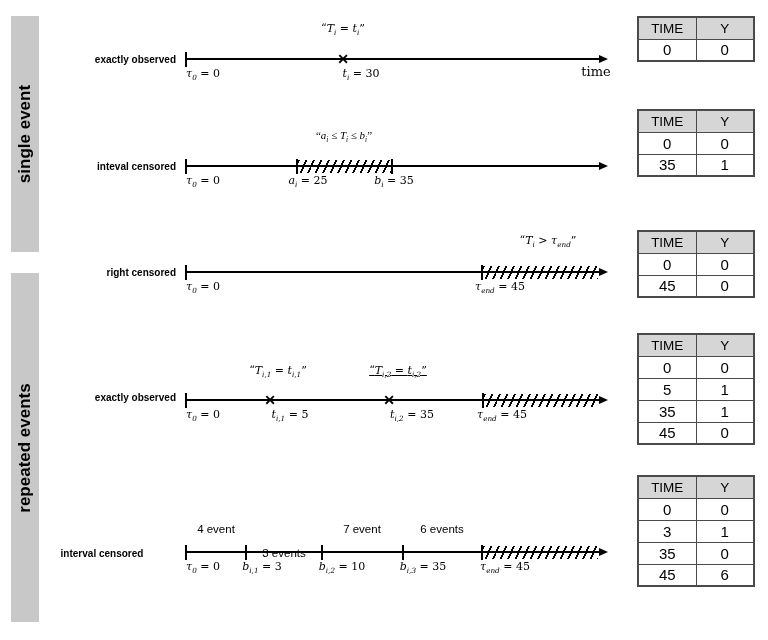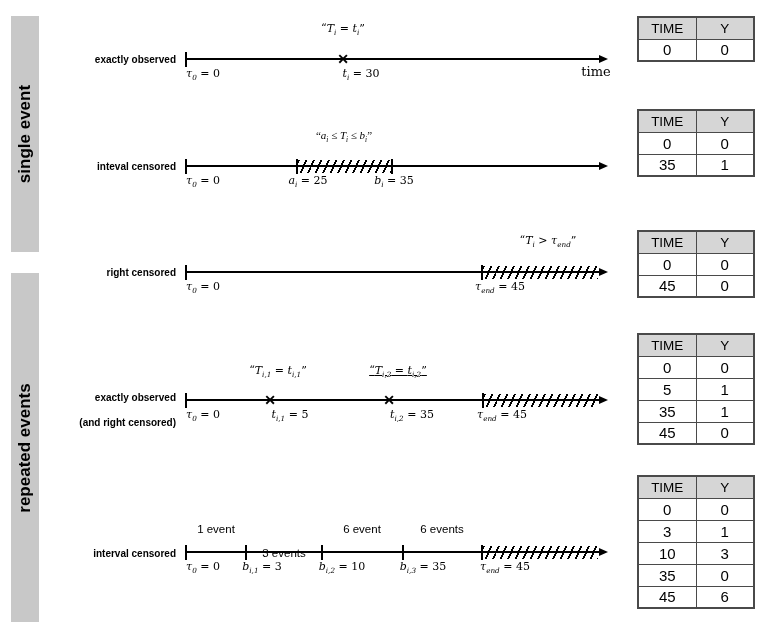--- a/index.html
+++ b/index.html
@@ -111,50 +111,49 @@
     <div class="tick" style="left:481px;top:265px;"></div>
     <div class="hatch" style="left:483px;top:266px;width:115px;"></div>
     <div class="math" style="left:548px;top:235px;"><span class="up">“</span><span>T</span><sub>i</sub><span class="up"> &gt; </span><span>τ</span><sub>end</sub><span class="up">”</span></div>
     <div class="math" style="left:203px;top:281px;"><span>τ</span><sub>0</sub><span class="up"> = 0</span></div>
     <div class="math" style="left:500px;top:281px;"><span>τ</span><sub>end</sub><span class="up"> = 45</span></div>
   </div>
 
   <div>
     <div class="rlabel" style="top:385px;">
       <span>exactly observed</span><br>
-      <span>(and right censored)</span>
     </div>
     <div class="tline" style="left:186px;top:399px;width:414px;"></div>
     <div class="arrowhead" style="left:599px;top:395.5px;"></div>
     <div class="tick" style="left:185px;top:393px;"></div>
     <div class="tick" style="left:482px;top:393px;"></div>
     <div class="hatch" style="left:484px;top:394px;width:114px;"></div>
     <div class="xmark" style="left:270px;top:400px;">✕</div>
     <div class="xmark" style="left:389px;top:400px;">✕</div>
     <div class="math" style="left:278px;top:365px;"><span class="up">“</span><span>T</span><sub>i,1</sub><span class="up"> = </span><span>t</span><sub>i,1</sub><span class="up">”</span></div>
     <div class="math" style="left:398px;top:365px;text-decoration:underline;"><span class="up">“</span><span>T</span><sub>i,2</sub><span class="up"> = </span><span>t</span><sub>i,2</sub><span class="up">”</span></div>
     <div class="math" style="left:203px;top:409px;"><span>τ</span><sub>0</sub><span class="up"> = 0</span></div>
     <div class="math" style="left:290px;top:409px;text-align:center;"><span>t</span><sub>i,1</sub><span class="up"> = 5</span></div>
     <div class="math" style="left:412px;top:409px;"><span>t</span><sub>i,2</sub><span class="up"> = 35</span></div>
     <div class="math" style="left:502px;top:409px;"><span>τ</span><sub>end</sub><span class="up"> = 45</span></div>
   </div>
 
   <div>
-    <div class="rlabel" style="top:541px;">interval censored</div>
+    <div class="rlabel" style="top:541px;text-align:center;">interval censored</div>
     <div class="tline" style="left:186px;top:551px;width:414px;"></div>
     <div class="arrowhead" style="left:599px;top:547.5px;"></div>
     <div class="tick" style="left:185px;top:545px;"></div>
     <div class="tick" style="left:245px;top:545px;"></div>
     <div class="tick" style="left:321px;top:545px;"></div>
     <div class="tick" style="left:402px;top:545px;"></div>
     <div class="tick" style="left:481px;top:545px;"></div>
     <div class="hatch" style="left:483px;top:546px;width:115px;"></div>
-    <div class="evlabel" style="left:216px;top:523px;">1 event</div>
+    <div class="evlabel" style="left:216px;top:523px;">4 event</div>
     <div class="evlabel" style="left:284px;top:547px;">3 events</div>
-    <div class="evlabel" style="left:362px;top:523px;">6 event</div>
+    <div class="evlabel" style="left:362px;top:523px;">7 event</div>
     <div class="evlabel" style="left:442px;top:523px;">6 events</div>
     <div class="math" style="left:203px;top:561px;"><span>τ</span><sub>0</sub><span class="up"> = 0</span></div>
     <div class="math" style="left:262px;top:561px;"><span>b</span><sub>i,1</sub><span class="up"> = 3</span></div>
     <div class="math" style="left:342px;top:561px;"><span>b</span><sub>i,2</sub><span class="up"> = 10</span></div>
     <div class="math" style="left:423px;top:561px;"><span>b</span><sub>i,3</sub><span class="up"> = 35</span></div>
     <div class="math" style="left:505px;top:561px;"><span>τ</span><sub>end</sub><span class="up"> = 45</span></div>
   </div>
 
   <table class="dtable" style="top:16px;">
       <thead>
@@ -242,24 +241,20 @@
       <tbody>
         <tr>
           <td>0</td>
           <td>0</td>
         </tr>
         <tr>
           <td>3</td>
           <td>1</td>
         </tr>
         <tr>
-          <td>10</td>
-          <td>3</td>
-        </tr>
-        <tr>
           <td>35</td>
           <td>0</td>
         </tr>
         <tr>
           <td>45</td>
           <td>6</td>
         </tr>
       </tbody>
     </table>
 

